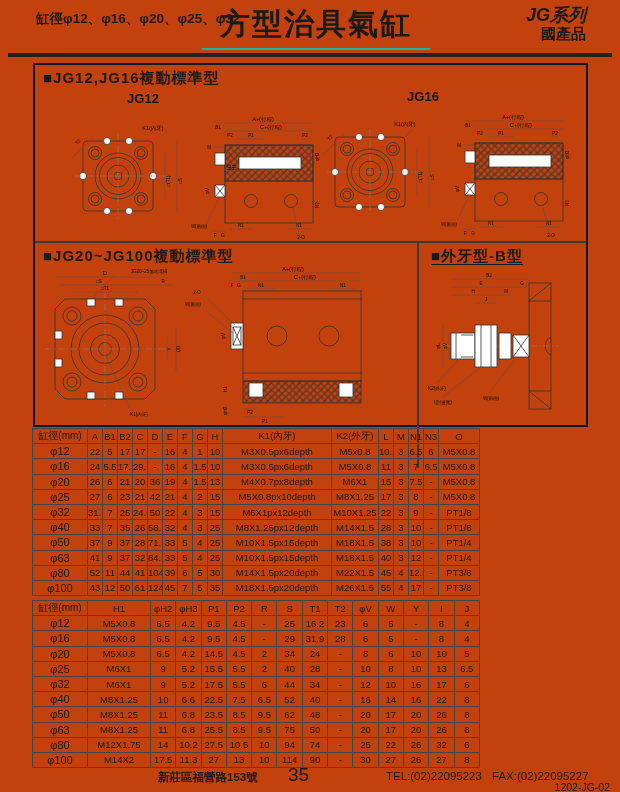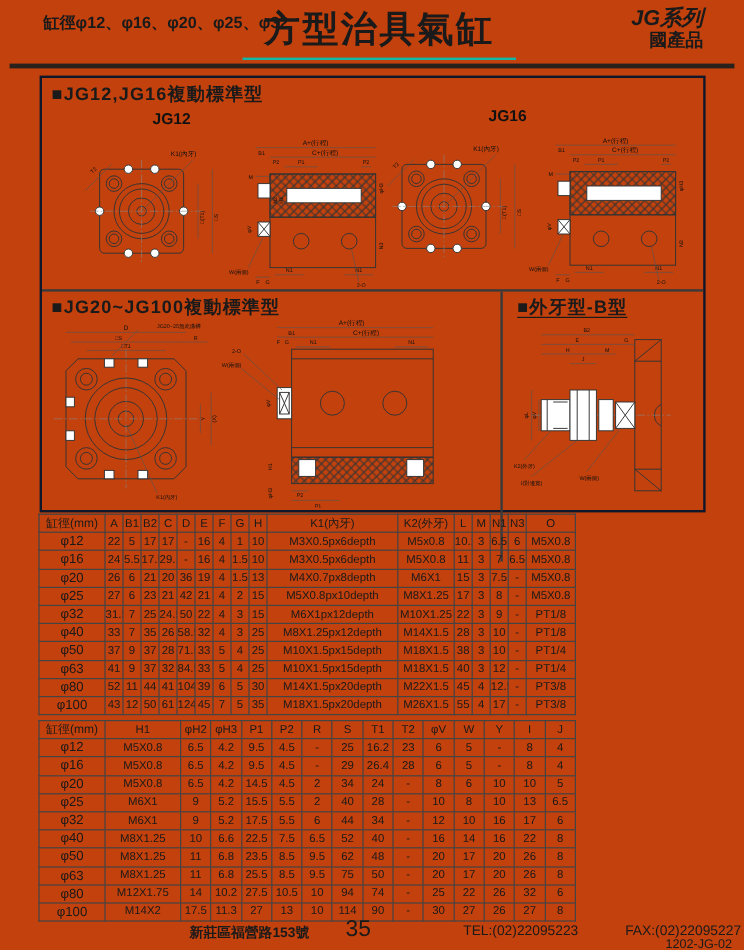--- a/index.html
+++ b/index.html
@@ -48,21 +48,21 @@
   #table1 th:nth-child(11){width:108px;}
   #table1 th:nth-child(12){width:46px;}
   #table1 th:nth-child(17){width:40px;}
   #table2 th:nth-child(1){width:54px;}
   #table2 th:nth-child(2){width:62px;}
   
   .ft-company{position:absolute;left:36px;top:767px;font-size:15px;font-weight:bold;}
   .ft-address{position:absolute;left:158px;top:770px;font-size:11.5px;font-weight:bold;}
   .ft-page{position:absolute;left:288px;top:764px;font-size:19px;}
   .ft-tel{position:absolute;left:386px;top:770px;font-size:11.5px;}
-  .ft-fax{position:absolute;left:521px;top:770px;font-size:11.5px;}
+  .ft-fax{position:absolute;left:492px;top:770px;font-size:11.5px;}
   .ft-doc{position:absolute;right:10px;top:781px;font-size:10.5px;}
 </style>
 </head>
 <body>
 
 <div class="page">
 
   <div class="hdr-left">
     <div>缸徑φ12、φ16、φ20、φ25、φ32</div>
   </div>
@@ -634,21 +634,21 @@
           </tr>
           <tr>
             <td>φ16</td>
             <td>M5X0.8</td>
             <td>6.5</td>
             <td>4.2</td>
             <td>9.5</td>
             <td>4.5</td>
             <td>-</td>
             <td>29</td>
-            <td>26.4</td>
+            <td>31.9</td>
             <td>28</td>
             <td>6</td>
             <td>5</td>
             <td>-</td>
             <td>8</td>
             <td>4</td>
           </tr>
           <tr>
             <td>φ20</td>
             <td>M5X0.8</td>

